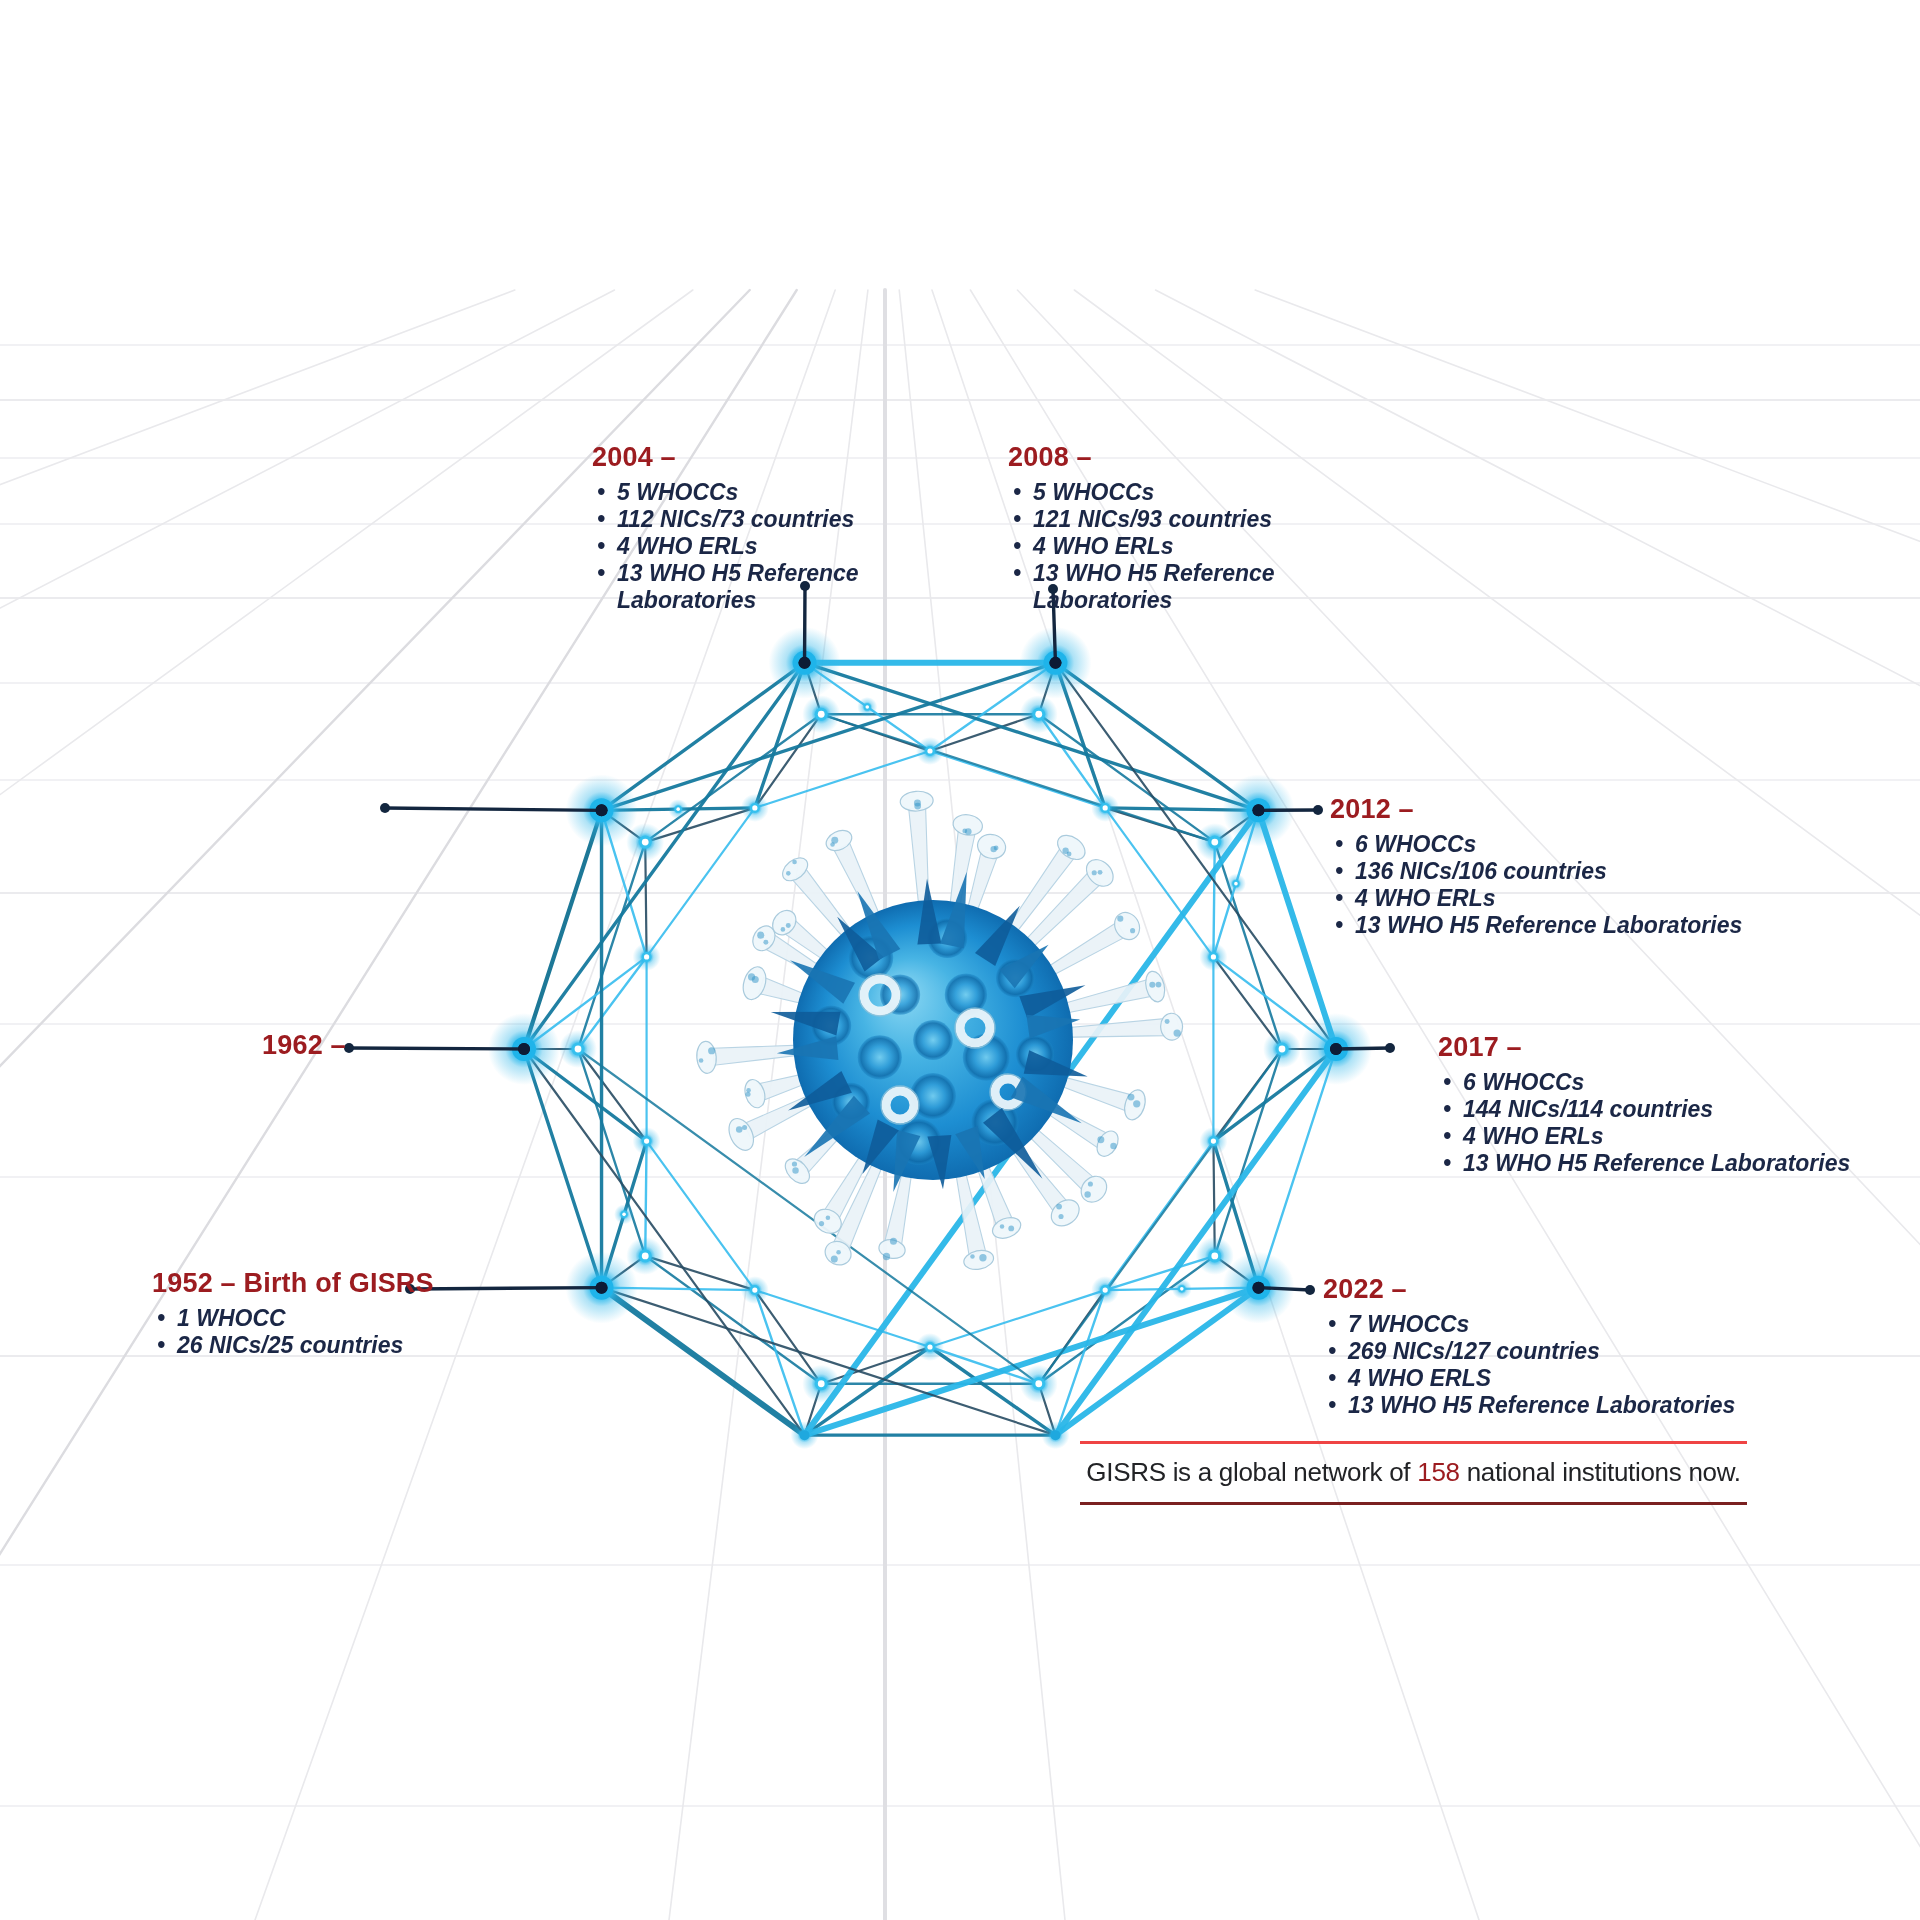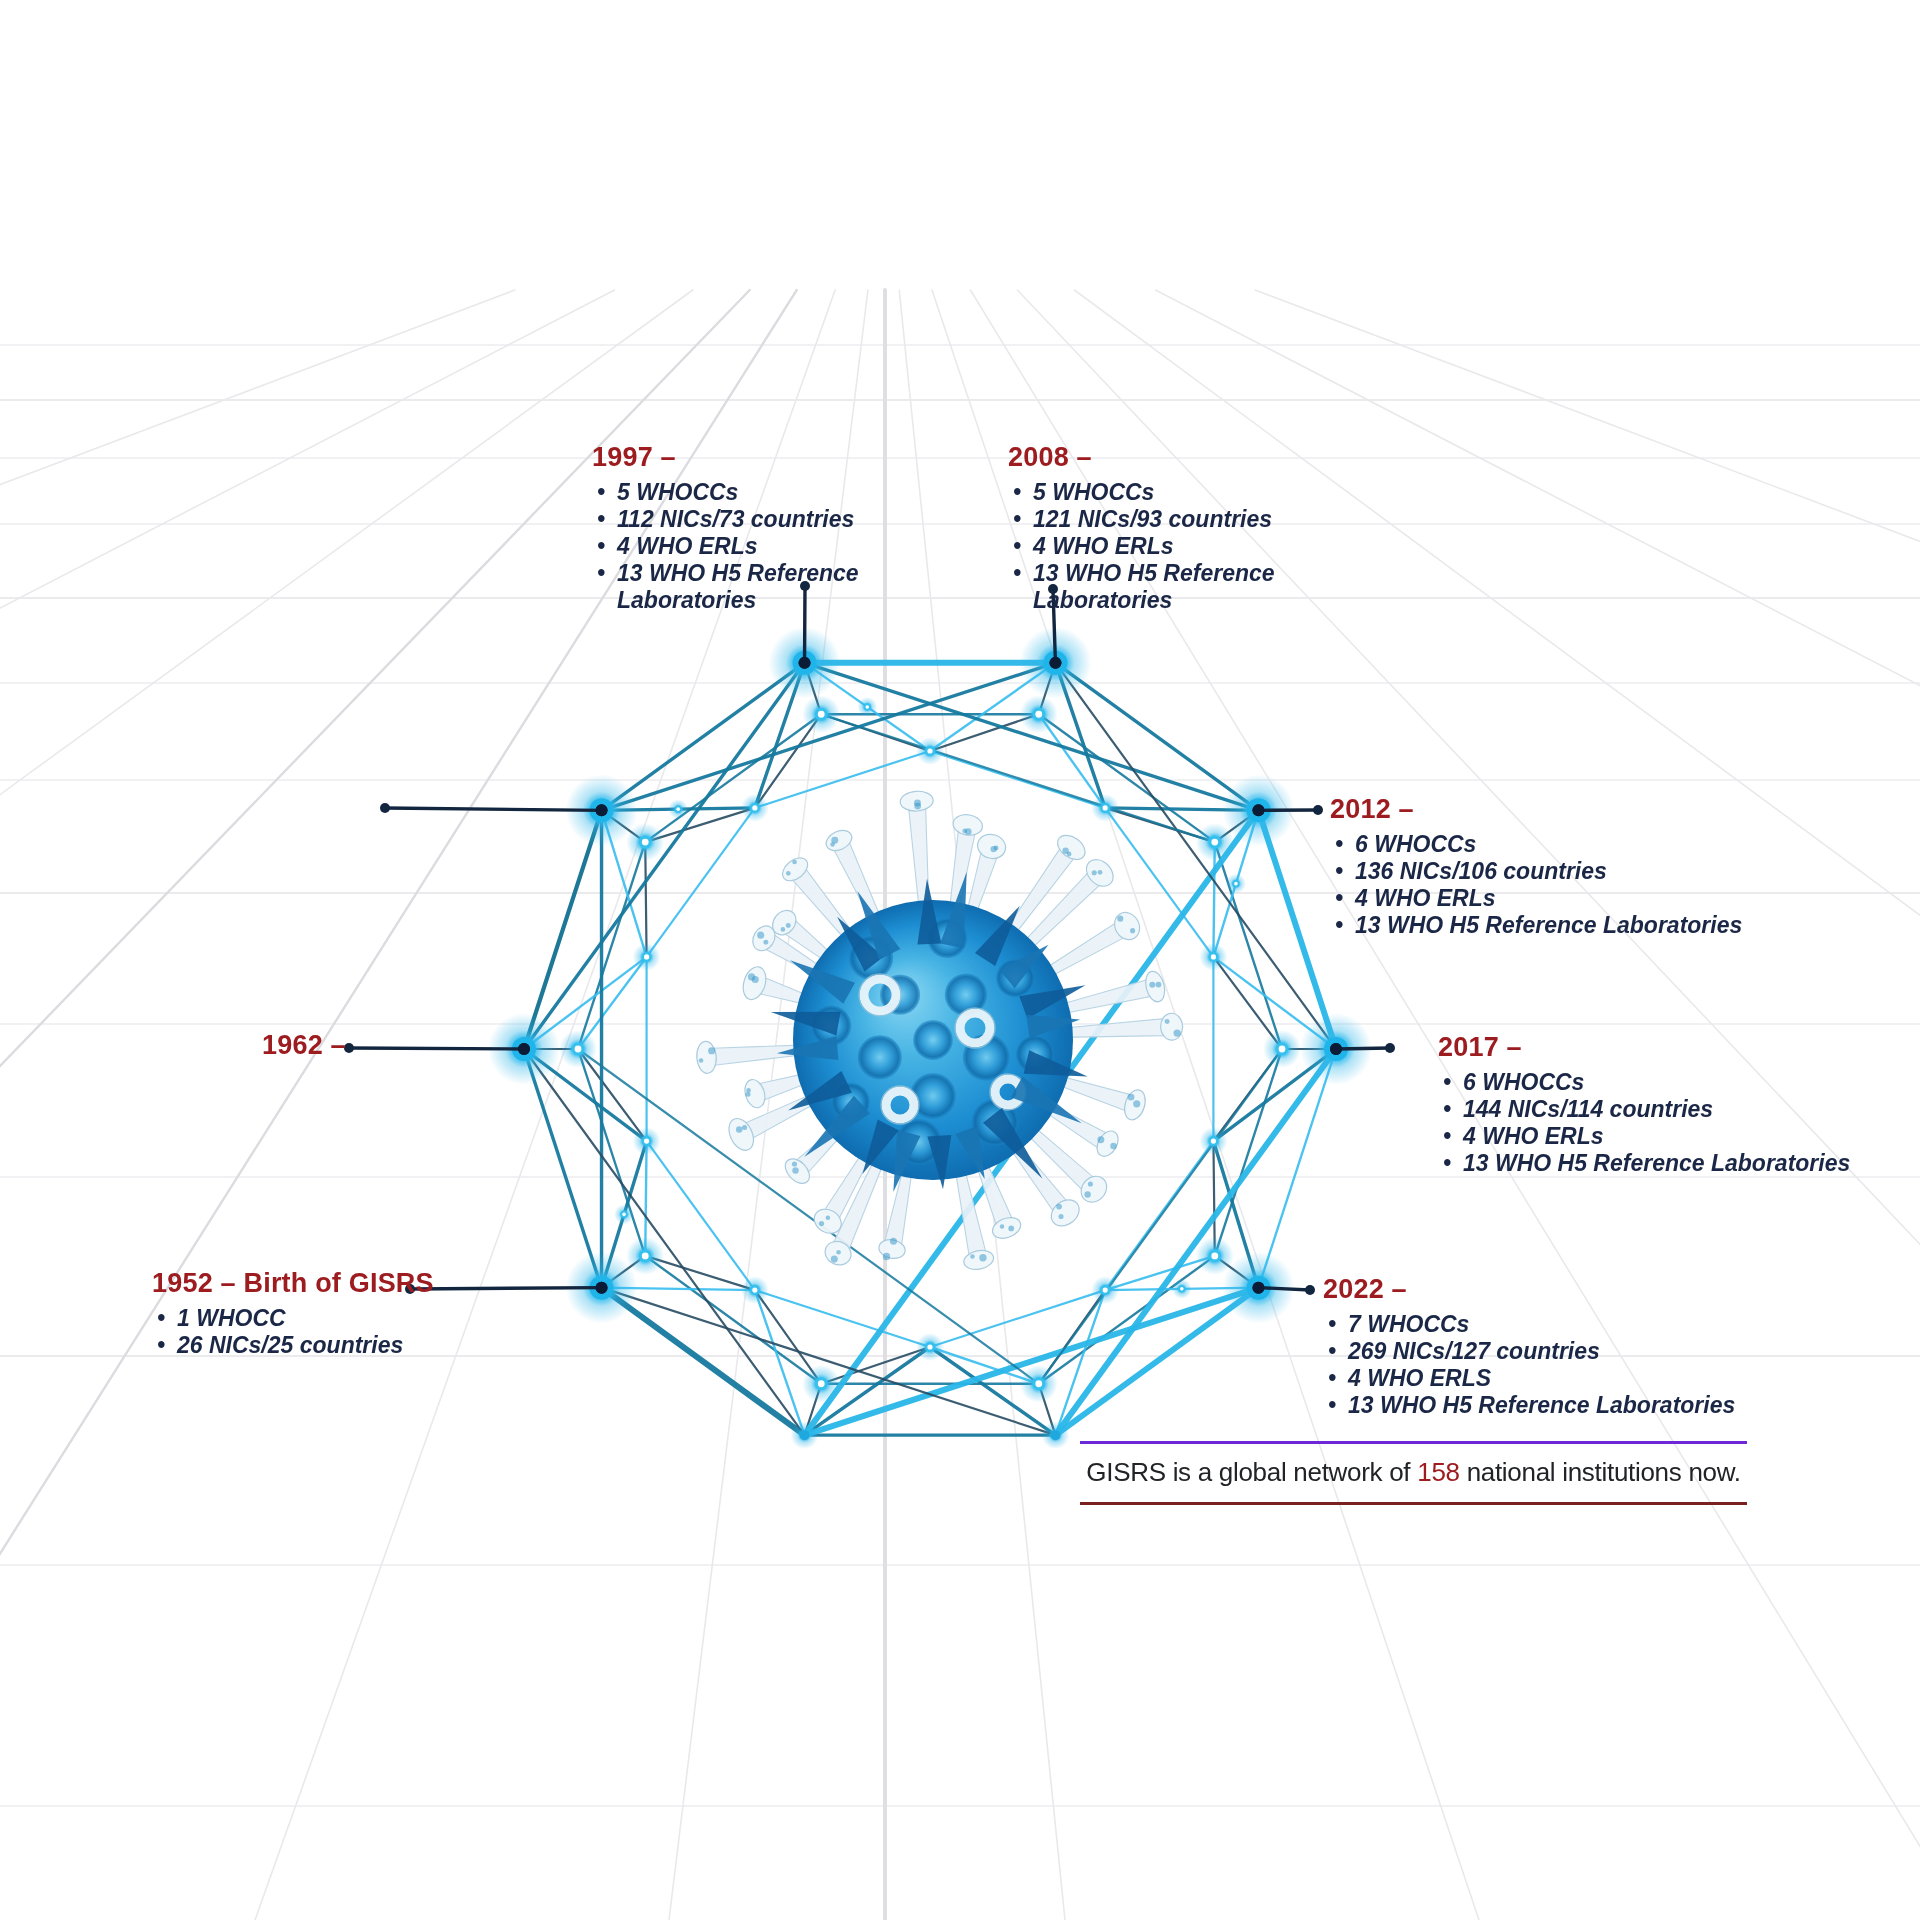--- a/index.html
+++ b/index.html
@@ -7,21 +7,21 @@
           font-family:"Liberation Sans",sans-serif;}
   #scene{position:absolute;left:0;top:0;width:1920px;height:1920px;}
   .tblock{position:absolute;}
   .year{margin:0 0 6px 0;font-size:27px;font-weight:700;color:#9c1c20;letter-spacing:.2px;
         font-family:"Liberation Sans",sans-serif;}
   .bullets{margin:0;padding:0;list-style:none;}
   .bullets li{position:relative;padding-left:25px;font-size:23px;font-weight:700;color:#1b2746;
               line-height:27px;font-style:italic;}
   .bullets li::before{content:"\2022";position:absolute;left:5px;top:0;color:#1b2746;}
   #footer-note{position:absolute;left:1080px;top:1441px;width:667px;
-               border-top:3px solid #6d28d9;border-bottom:3px solid #7a2020;
+               border-top:3px solid #ef4444;border-bottom:3px solid #7a2020;
                text-align:center;padding:13px 0 14px 0;font-size:26px;color:#222326;
                letter-spacing:-0.3px;}
   #footer-note .hl{color:#9c1c20;}
 </style>
 </head>
 <body>
 
 <div id="canvas">
 
   <svg id="scene" xmlns="http://www.w3.org/2000/svg" viewBox="0 0 1920 1920">
@@ -459,21 +459,21 @@
         <li>26 NICs/25 countries</li>
       </ul>
   </div>
 
   <div class="tblock" style="left:262px;top:1030px;width:320px">
     <h3 class="year">1962 –</h3>
   </div>
 
 
   <div class="tblock" style="left:592px;top:442px;width:300px">
-    <h3 class="year">1997 –</h3>
+    <h3 class="year">2004 –</h3>
     <ul class="bullets">
         <li>5 WHOCCs</li>
         <li>112 NICs/73 countries</li>
         <li>4 WHO ERLs</li>
         <li>13 WHO H5 Reference Laboratories</li>
       </ul>
   </div>
 
   <div class="tblock" style="left:1008px;top:442px;width:300px">
     <h3 class="year">2008 –</h3>

